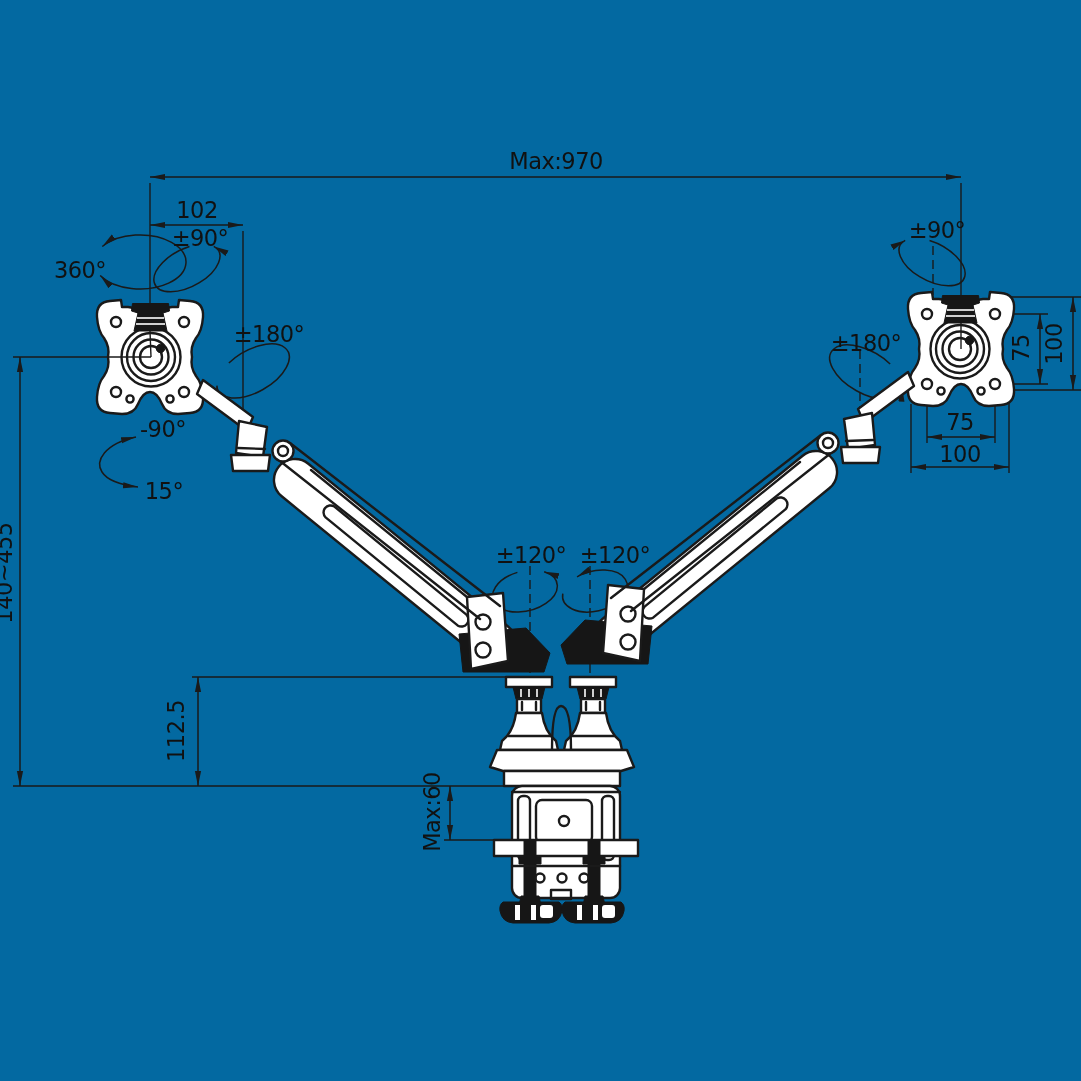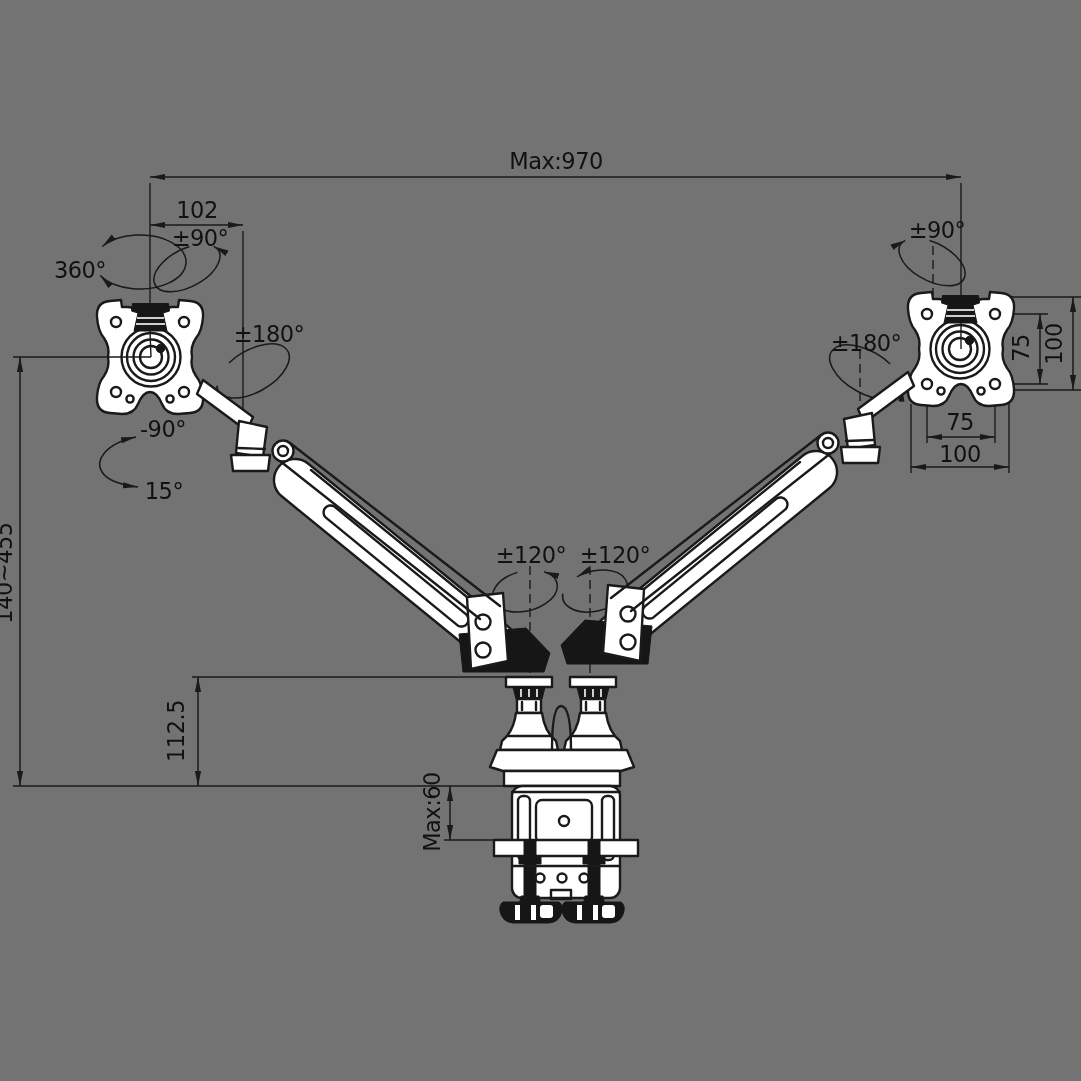--- a/index.html
+++ b/index.html
@@ -1,16 +1,16 @@
 <!DOCTYPE html>
 <html><head>
 <meta charset="utf-8">
 <style>
   html,body{margin:0;padding:0;background:#fff;}
-  .stage{position:relative;width:1081px;height:1081px;background:#737373;overflow:hidden;
+  .stage{position:relative;width:1081px;height:1081px;background:#0369a1;overflow:hidden;
          font-family:"DejaVu Sans",sans-serif;}
   svg{display:block;}
   .s{stroke:#1a1a1a;stroke-width:2.4;fill:none;stroke-linejoin:round;stroke-linecap:round;}
   .sf{stroke:#1a1a1a;stroke-width:2.4;fill:#ffffff;stroke-linejoin:round;}
   .dk{fill:#161616;stroke:#161616;stroke-width:1;stroke-linejoin:round;}
   .dim{stroke:#1a1a1a;stroke-width:1.5;fill:none;}
   .ext{stroke:#1a1a1a;stroke-width:1.4;fill:none;}
   .cl{stroke:#1a1a1a;stroke-width:1.4;fill:none;stroke-dasharray:9 5;}
   .wl{stroke:#ffffff;stroke-width:1.6;fill:none;}
   .txt{font-family:"DejaVu Sans",sans-serif;font-size:22.5px;fill:#111;text-anchor:middle;letter-spacing:-0.5px;}

